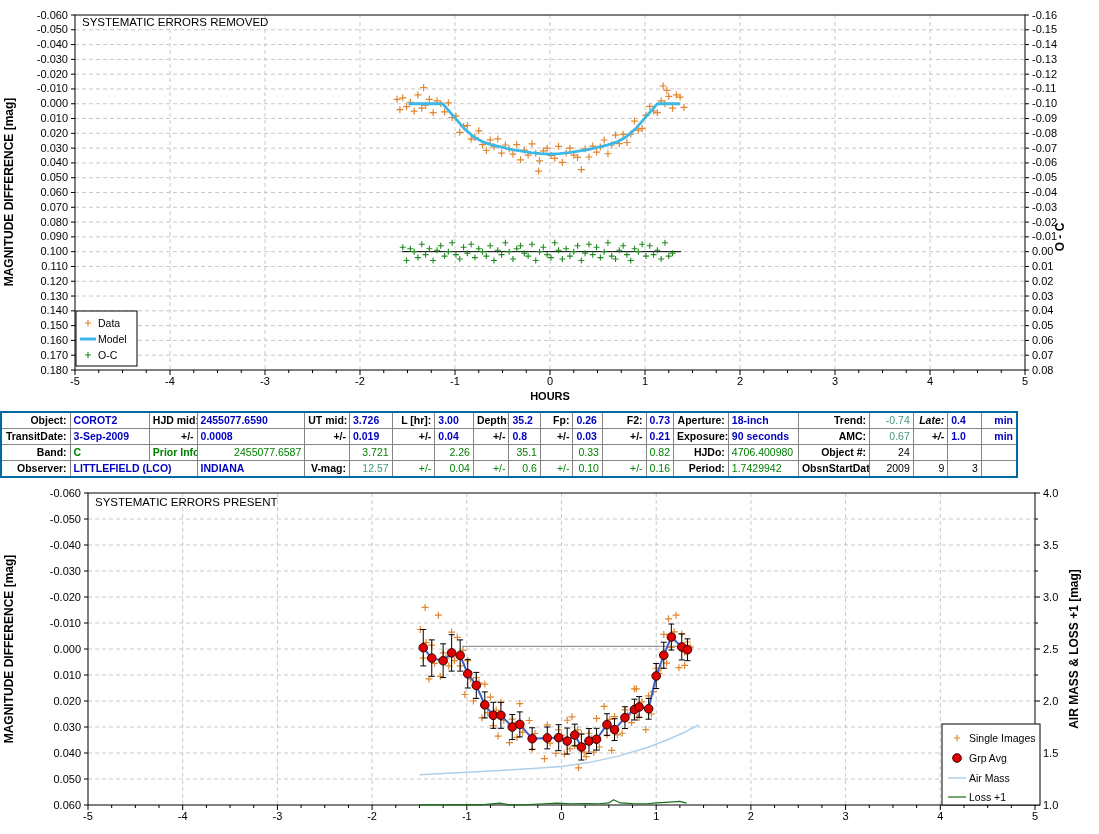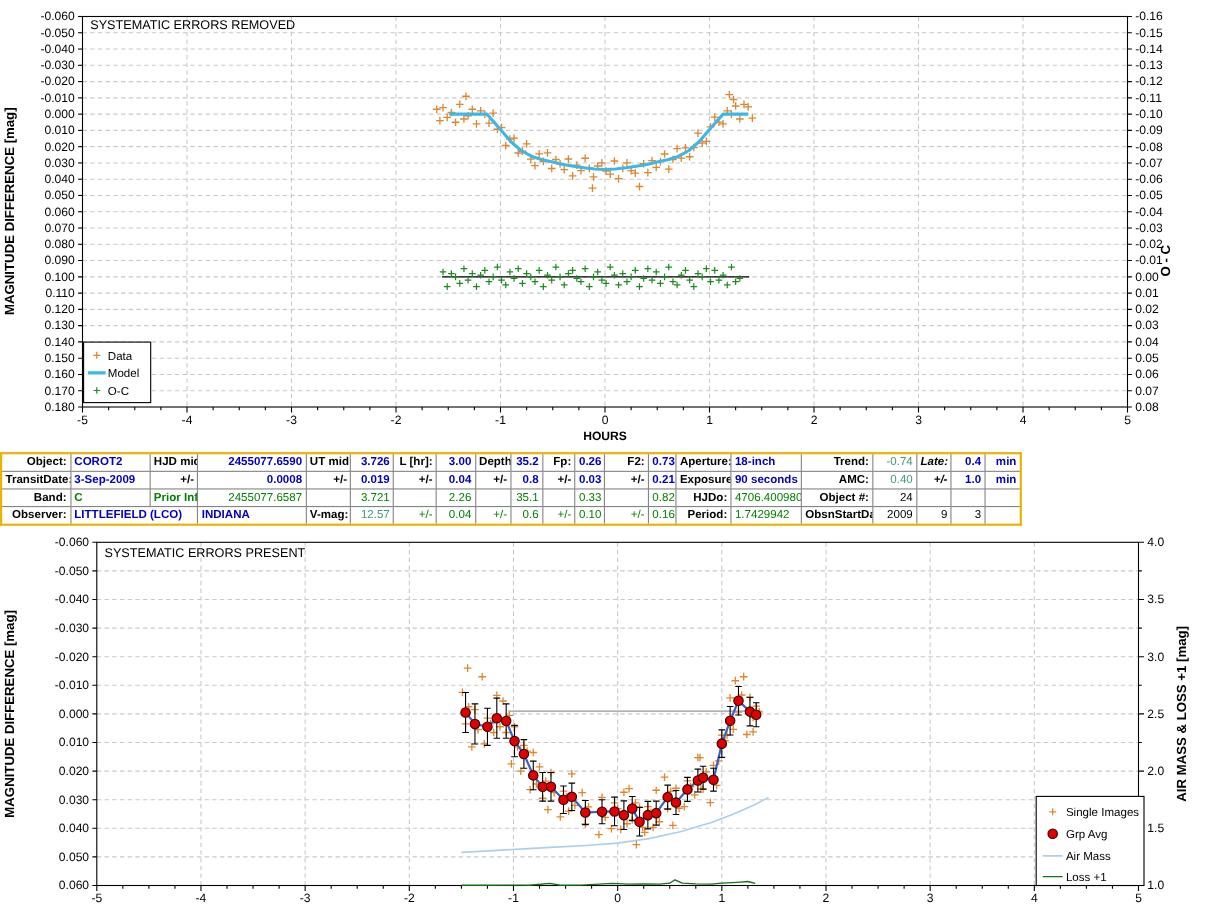--- a/index.html
+++ b/index.html
@@ -1,27 +1,27 @@
 <!DOCTYPE html>
 <html><head>
 <meta charset="utf-8">
 <style>
   html,body{margin:0;padding:0;background:#fff;}
   .stage{position:relative;width:1099px;height:834px;background:#fff;
          font-family:"Liberation Sans",sans-serif;overflow:hidden;}
   svg{position:absolute;left:0;font-family:"Liberation Sans",sans-serif;}
   #top-chart{top:0;}
   #bottom-chart{top:486px;}
-  table.info{position:absolute;top:411px;left:0;width:929px;border-collapse:collapse;
-             table-layout:fixed;border:2px solid #eab308;}
+  table.info{position:absolute;top:411px;left:0;width:1018px;border-collapse:collapse;
+             table-layout:fixed;border:2px solid #0369a1;}
   table.info td{border:1px solid #848484;font-size:10.5px;height:15px;padding:0 3px;
                 white-space:nowrap;overflow:hidden;line-height:15px;}
   td.lb{color:#000;font-weight:bold;text-align:right;}
   td.bl{color:#0000be;font-weight:bold;text-align:left;}
-  td.br{color:#0000be;font-weight:bold;text-align:right;}
+  td.br{color:#0000be;font-weight:bold;}
   td.bc{color:#0000be;font-weight:bold;text-align:right;}
   td.gl{color:#008000;font-weight:bold;text-align:left;}
   td.gb{color:#008000;font-weight:bold;text-align:right;}
   td.gr{color:#008000;text-align:right;}
   td.gll{color:#008000;text-align:left;margin-top:26px;}
   td.gp{color:#008000;text-align:right;}
   td.g2{color:#40997d;text-align:right;margin-top:46px;}
   td.kc{color:#000;text-align:right;}
   td.x{}
   td.boxT{border-top:2px solid #000;}
@@ -463,21 +463,21 @@
           <td class="br">0.04</td>
           <td class="lb">+/-</td>
           <td class="br">0.8</td>
           <td class="lb">+/-</td>
           <td class="br">0.03</td>
           <td class="lb">+/-</td>
           <td class="br">0.21</td>
           <td class="lb">Exposure:</td>
           <td class="bl">90 seconds</td>
           <td class="lb">AMC:</td>
-          <td class="g2">0.40</td>
+          <td class="g2">0.67</td>
           <td class="lb boxB boxL">+/-</td>
           <td class="br boxB">1.0</td>
           <td class="bc boxB boxR">min</td>
         </tr>
         <tr>
           <td class="lb">Band:</td>
           <td class="gl">C</td>
           <td class="gb">Prior Info:</td>
           <td class="gr">2455077.6587</td>
           <td class="x"></td>

